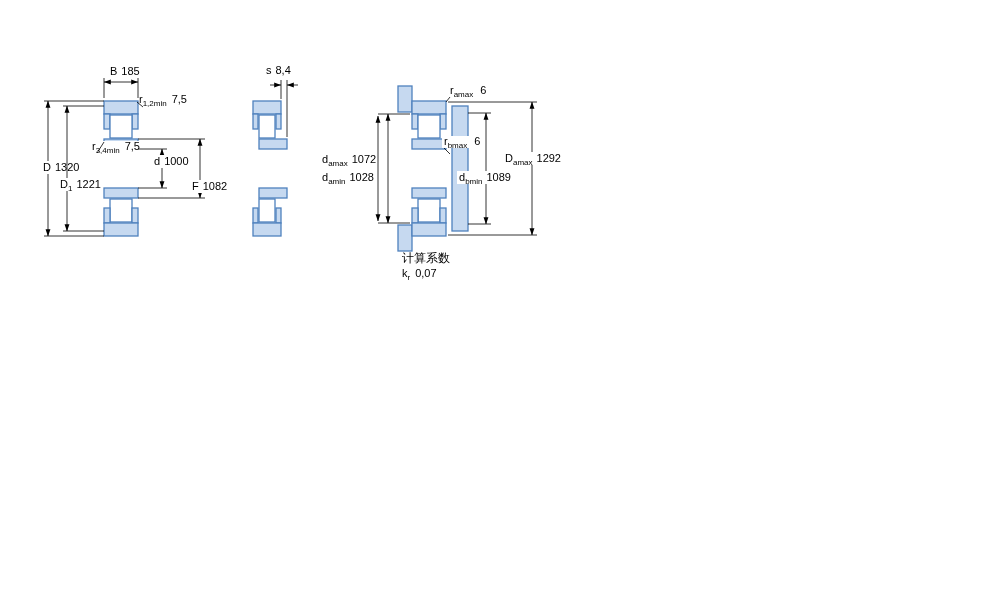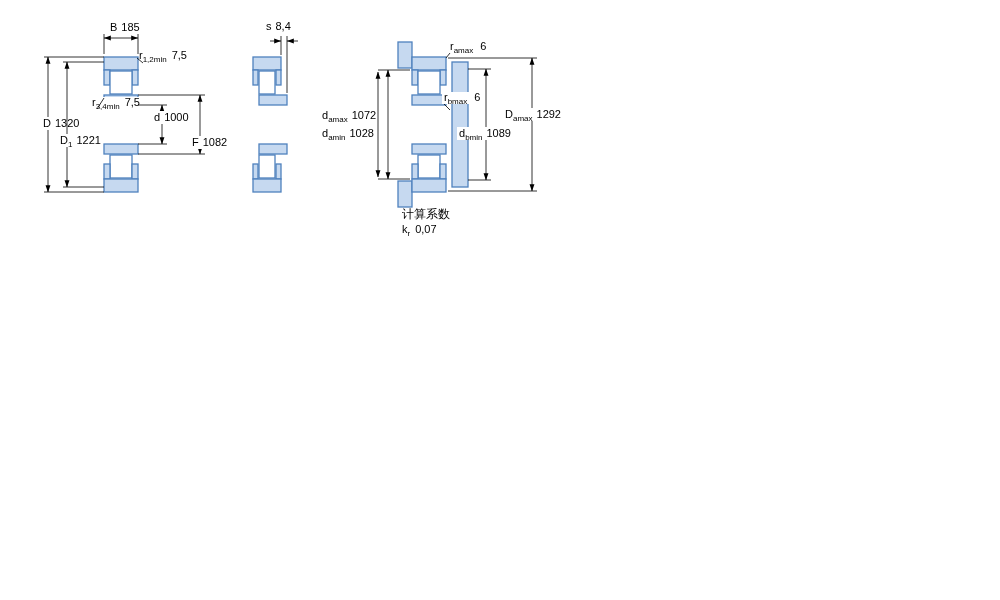--- a/index.html
+++ b/index.html
@@ -1,16 +1,16 @@
 <!DOCTYPE html>
 <html><head>
 <meta charset="utf-8">
 <style>
   html,body{margin:0;padding:0;background:#fff;}
-  .canvas{position:relative;width:1000px;height:544px;background:#ffffff;overflow:hidden;}
+  .canvas{position:relative;width:1000px;height:544px;background:#ffffff;overflow:hidden;margin-top:44px;}
   svg{display:block;}
   .part{fill:#c6d9f0;stroke:#4f81bd;stroke-width:1.3;}
   .roller{fill:#ffffff;stroke:#4f81bd;stroke-width:1.3;}
   .dim{stroke:#000000;stroke-width:0.8;fill:none;}
   .lead{stroke:#000000;stroke-width:0.8;fill:none;}
   .tbg{fill:#ffffff;}
   text{font-family:"Liberation Sans","DejaVu Sans",sans-serif;font-size:11px;fill:#000;}
   .sub{font-size:8px;}
   .cjk{font-size:12px;}
   #arr path{fill:#000;}

